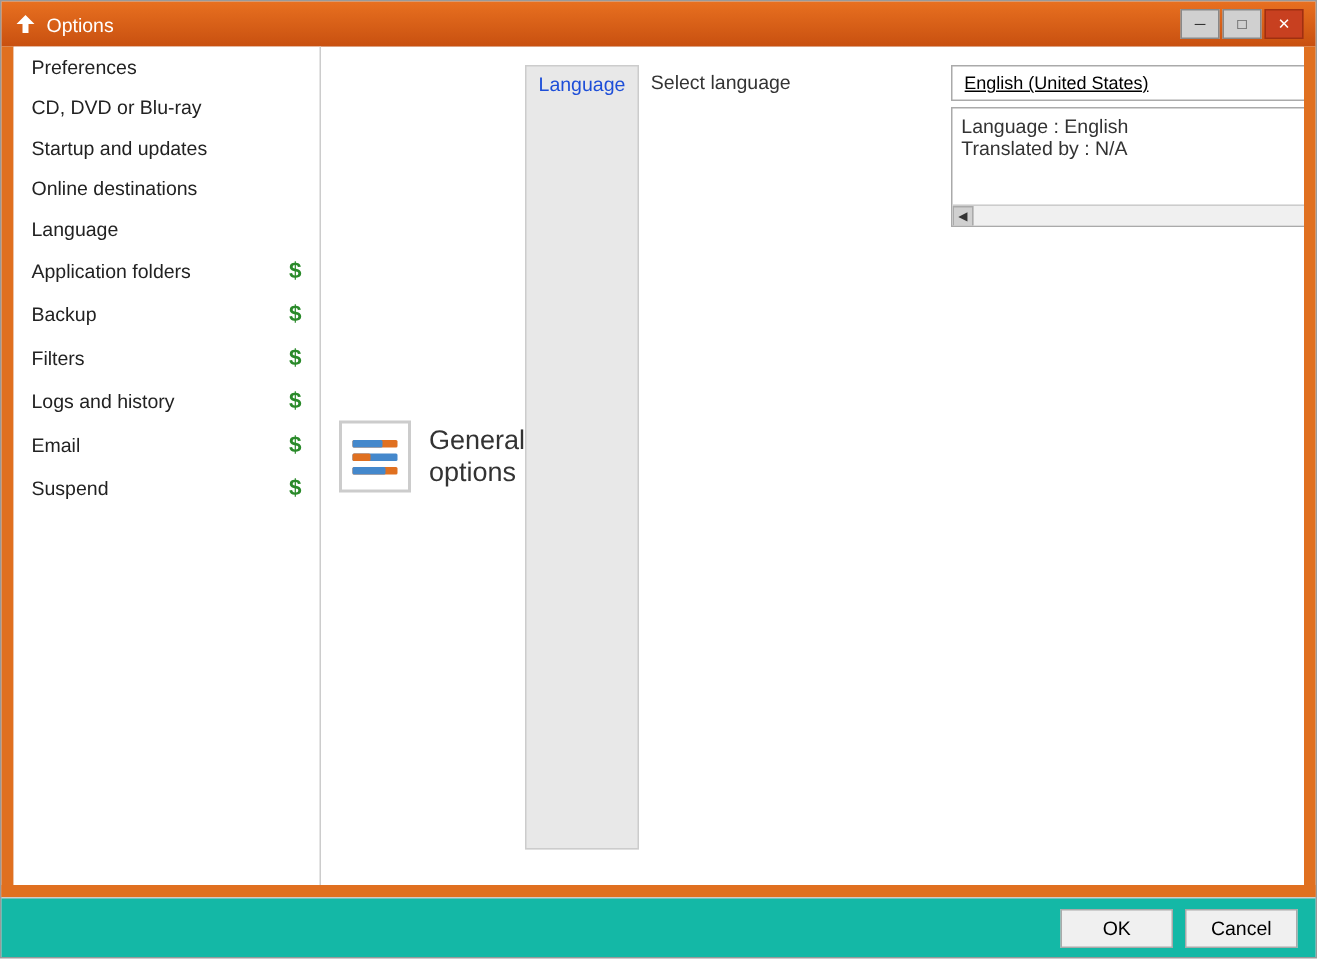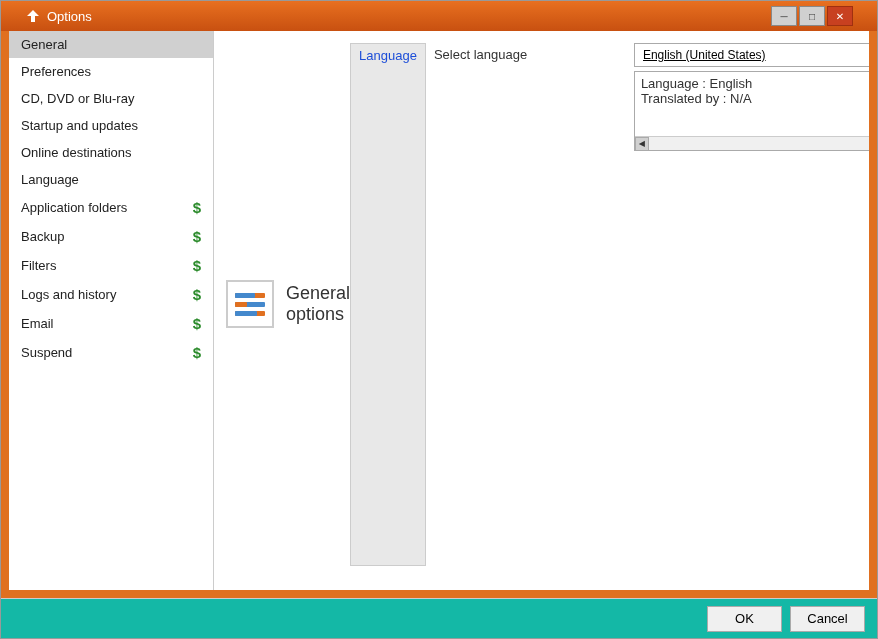--- a/index.html
+++ b/index.html
@@ -22,21 +22,21 @@
       display: flex;
       flex-direction: column;
     }
 
     .title-bar {
       background: linear-gradient(to bottom, #e87020, #c85010);
       height: 30px;
       display: flex;
       align-items: center;
       justify-content: space-between;
-      padding: 0 24px;
+      padding: 0 8px;
       flex-shrink: 0;
     }
 
     .title-bar-left {
       display: flex;
       align-items: center;
       gap: 6px;
     }
 
     .title-bar-icon {
@@ -275,23 +275,20 @@
       <button class="title-btn">─</button>
       <button class="title-btn">□</button>
       <button class="title-btn close-btn">✕</button>
     </div>
   </div>
 
   <div class="window-body">
 
     <div class="sidebar">
 
-      <div class="sidebar-item active">
-        <span>General</span>
-      </div>
       <div class="sidebar-item">
         <span>Preferences</span>
       </div>
       <div class="sidebar-item">
         <span>CD, DVD or Blu-ray</span>
       </div>
       <div class="sidebar-item">
         <span>Startup and updates</span>
       </div>
       <div class="sidebar-item">

